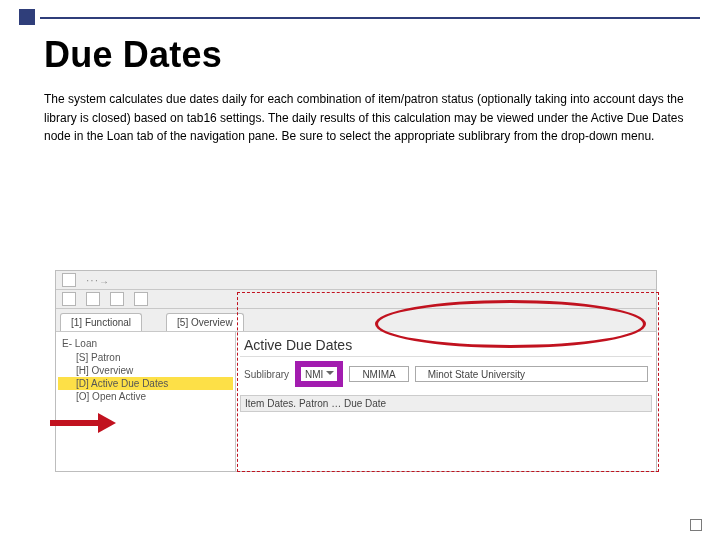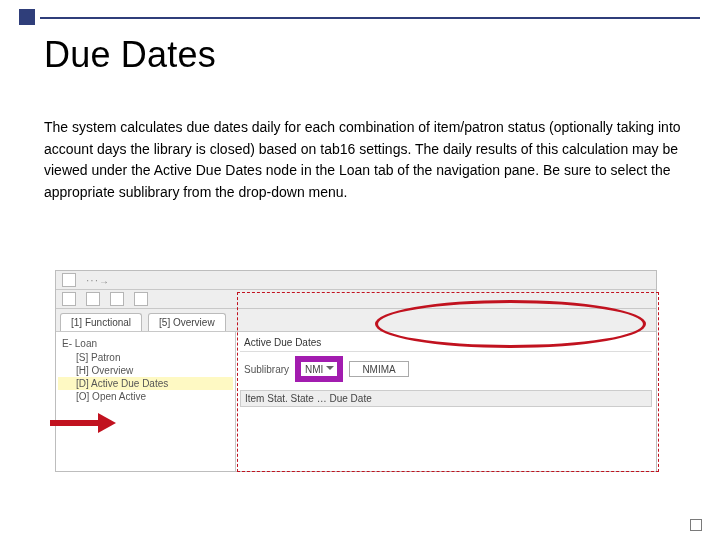--- a/index.html
+++ b/index.html
@@ -14,48 +14,48 @@
   .corner-sq{
     position:absolute;top:9px;left:19px;width:16px;height:16px;
     background:#2f3e7a;
   }
   .rule-top{
     position:absolute;top:17px;left:40px;right:20px;height:2px;
     background:#2f3e7a;
   }
   .title{
     position:absolute;top:34px;left:44px;right:30px;
-    font-size:36px;font-weight:400;letter-spacing:.2px;
+    font-size:36px;font-weight:700;letter-spacing:.2px;
   }
   .body{
     position:absolute;top:90px;left:44px;right:34px;
-    font-size:14px;line-height:1.55;margin-top:27px;
+    font-size:12px;line-height:1.55;
   }
   
   .app{
     position:absolute;top:270px;left:55px;width:600px;height:200px;
     border:1px solid #bdbdbd;background:#f5f5f5;
     font-family:Tahoma,Arial,sans-serif;font-size:10px;color:#444;
     overflow:hidden;
   }
   .tb{height:18px;border-bottom:1px solid #c8c8c8;background:#eee;
       display:flex;align-items:center;gap:10px;padding:0 6px}
   .tb .btn{width:12px;height:12px;border:1px solid #b5b5b5;background:#fff}
   .tb .dots{letter-spacing:1px;color:#888}
   .tabs{display:flex;border-bottom:1px solid #c8c8c8;background:#eee}
   .tabs .tab{padding:3px 10px;border:1px solid #bbb;border-bottom:none;
-             margin:4px 2px 0 4px;background:#fff;border-radius:3px 3px 0 0}
+             margin:4px 20px 0 4px;background:#fff;border-radius:3px 3px 0 0}
   .split{display:flex;height:142px}
   .nav{width:180px;border-right:1px solid #c8c8c8;background:#fff;
        padding:4px 2px;box-sizing:border-box}
   .nav .root{color:#555;padding:2px 4px;font-weight:normal}
   .nav .item{padding:1px 4px 1px 18px;color:#555}
-  .nav .item.sel{background:#fef9c3}
+  .nav .item.sel{background:#fde047}
   .pane{flex:1;background:#fff;position:relative;padding:4px;box-sizing:border-box}
-  .pane-title{font-size:10px;color:#333;padding:1px 2px 3px 4px;border-bottom:1px solid #ddd}
+  .pane-title{font-size:14px;color:#333;padding:1px 2px 3px 4px;border-bottom:1px solid #ddd}
   .row{display:flex;align-items:center;gap:6px;padding:4px}
   .lbl{color:#555}
   .drop{height:14px;border:6px solid #a21caf;background:#fff;padding:0 14px 0 4px;
         position:relative;display:inline-flex;align-items:center}
   .drop::after{content:"";position:absolute;right:3px;top:4px;border:4px solid transparent;border-top-color:#666}
   .field{height:14px;border:1px solid #aaa;background:#fff;padding:0 12px;display:inline-flex;align-items:center}
   .list-head{background:#eee;border:1px solid #ccc;padding:2px 4px;margin-top:4px}
   
   .arrow{position:absolute;top:415px;left:50px;width:68px;height:16px}
   .arrow .shaft{position:absolute;top:5px;left:0;width:50px;height:6px;background:#c1121f}
@@ -106,23 +106,24 @@
         <div class="item">[O] Open Active</div>
       </div>
 
       <div class="pane">
         <div class="pane-title">Active Due Dates</div>
 
         <div class="row">
           <span class="lbl">Sublibrary</span>
           <span class="drop">NMI</span>
           <span class="field">NMIMA</span>
+          <span class="field" style="flex:1">Minot State University</span>
         </div>
 
-        <div class="list-head">Item Stat. State … Due Date</div>
+        <div class="list-head">Item Dates. Patron … Due Date</div>
       </div>
     </div>
   </div>
 
   <div class="dashbox"></div>
   <div class="ellipse"></div>
   <div class="arrow">
     <div class="shaft"></div>
     <div class="head"></div>
   </div>

